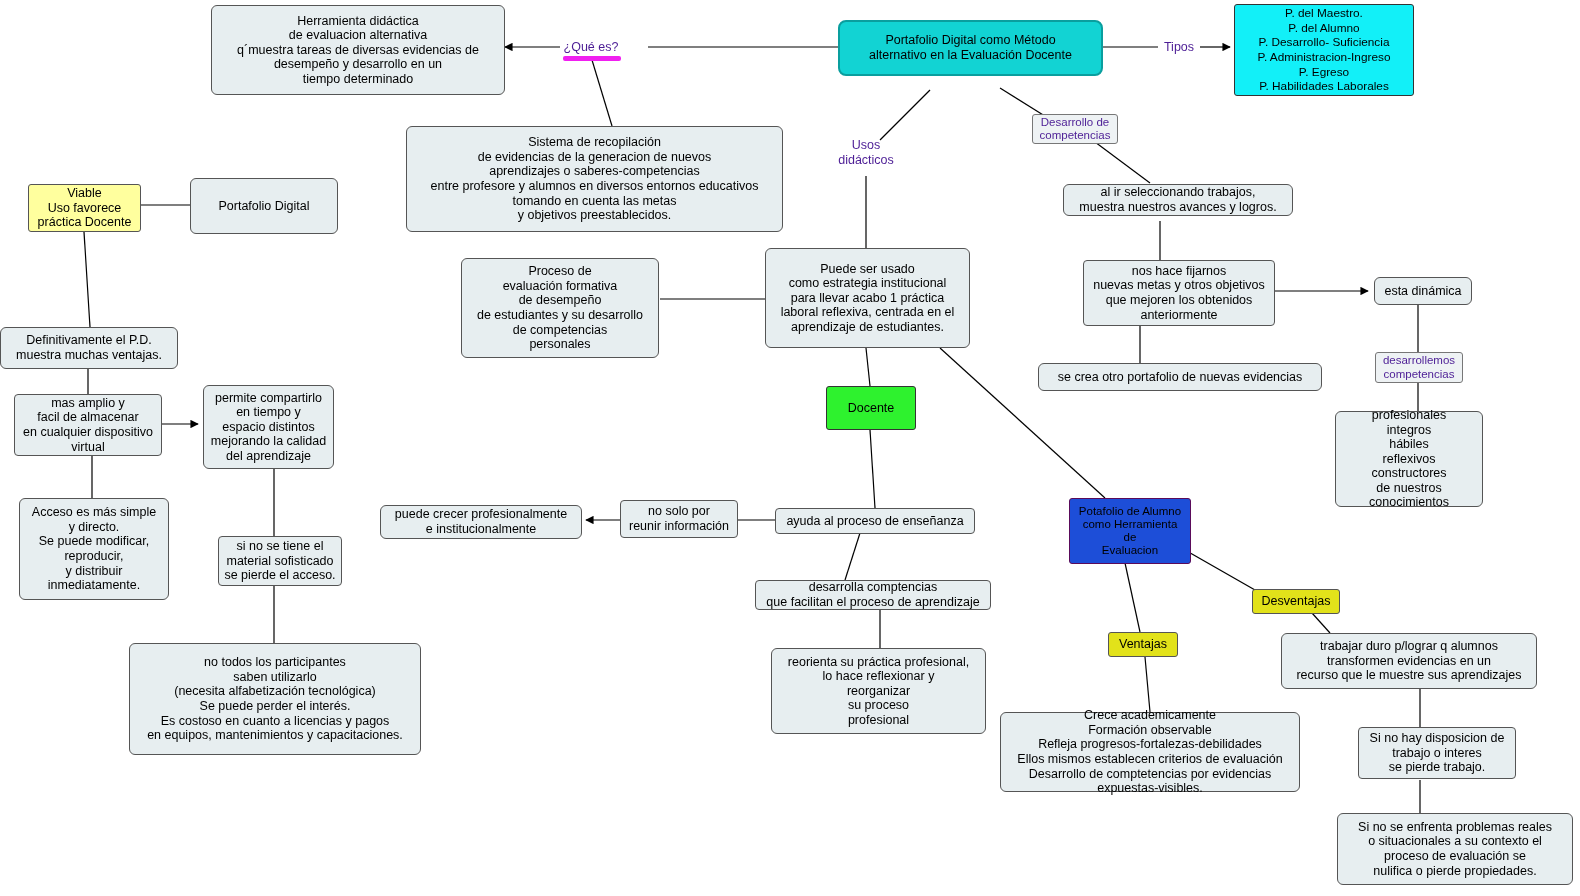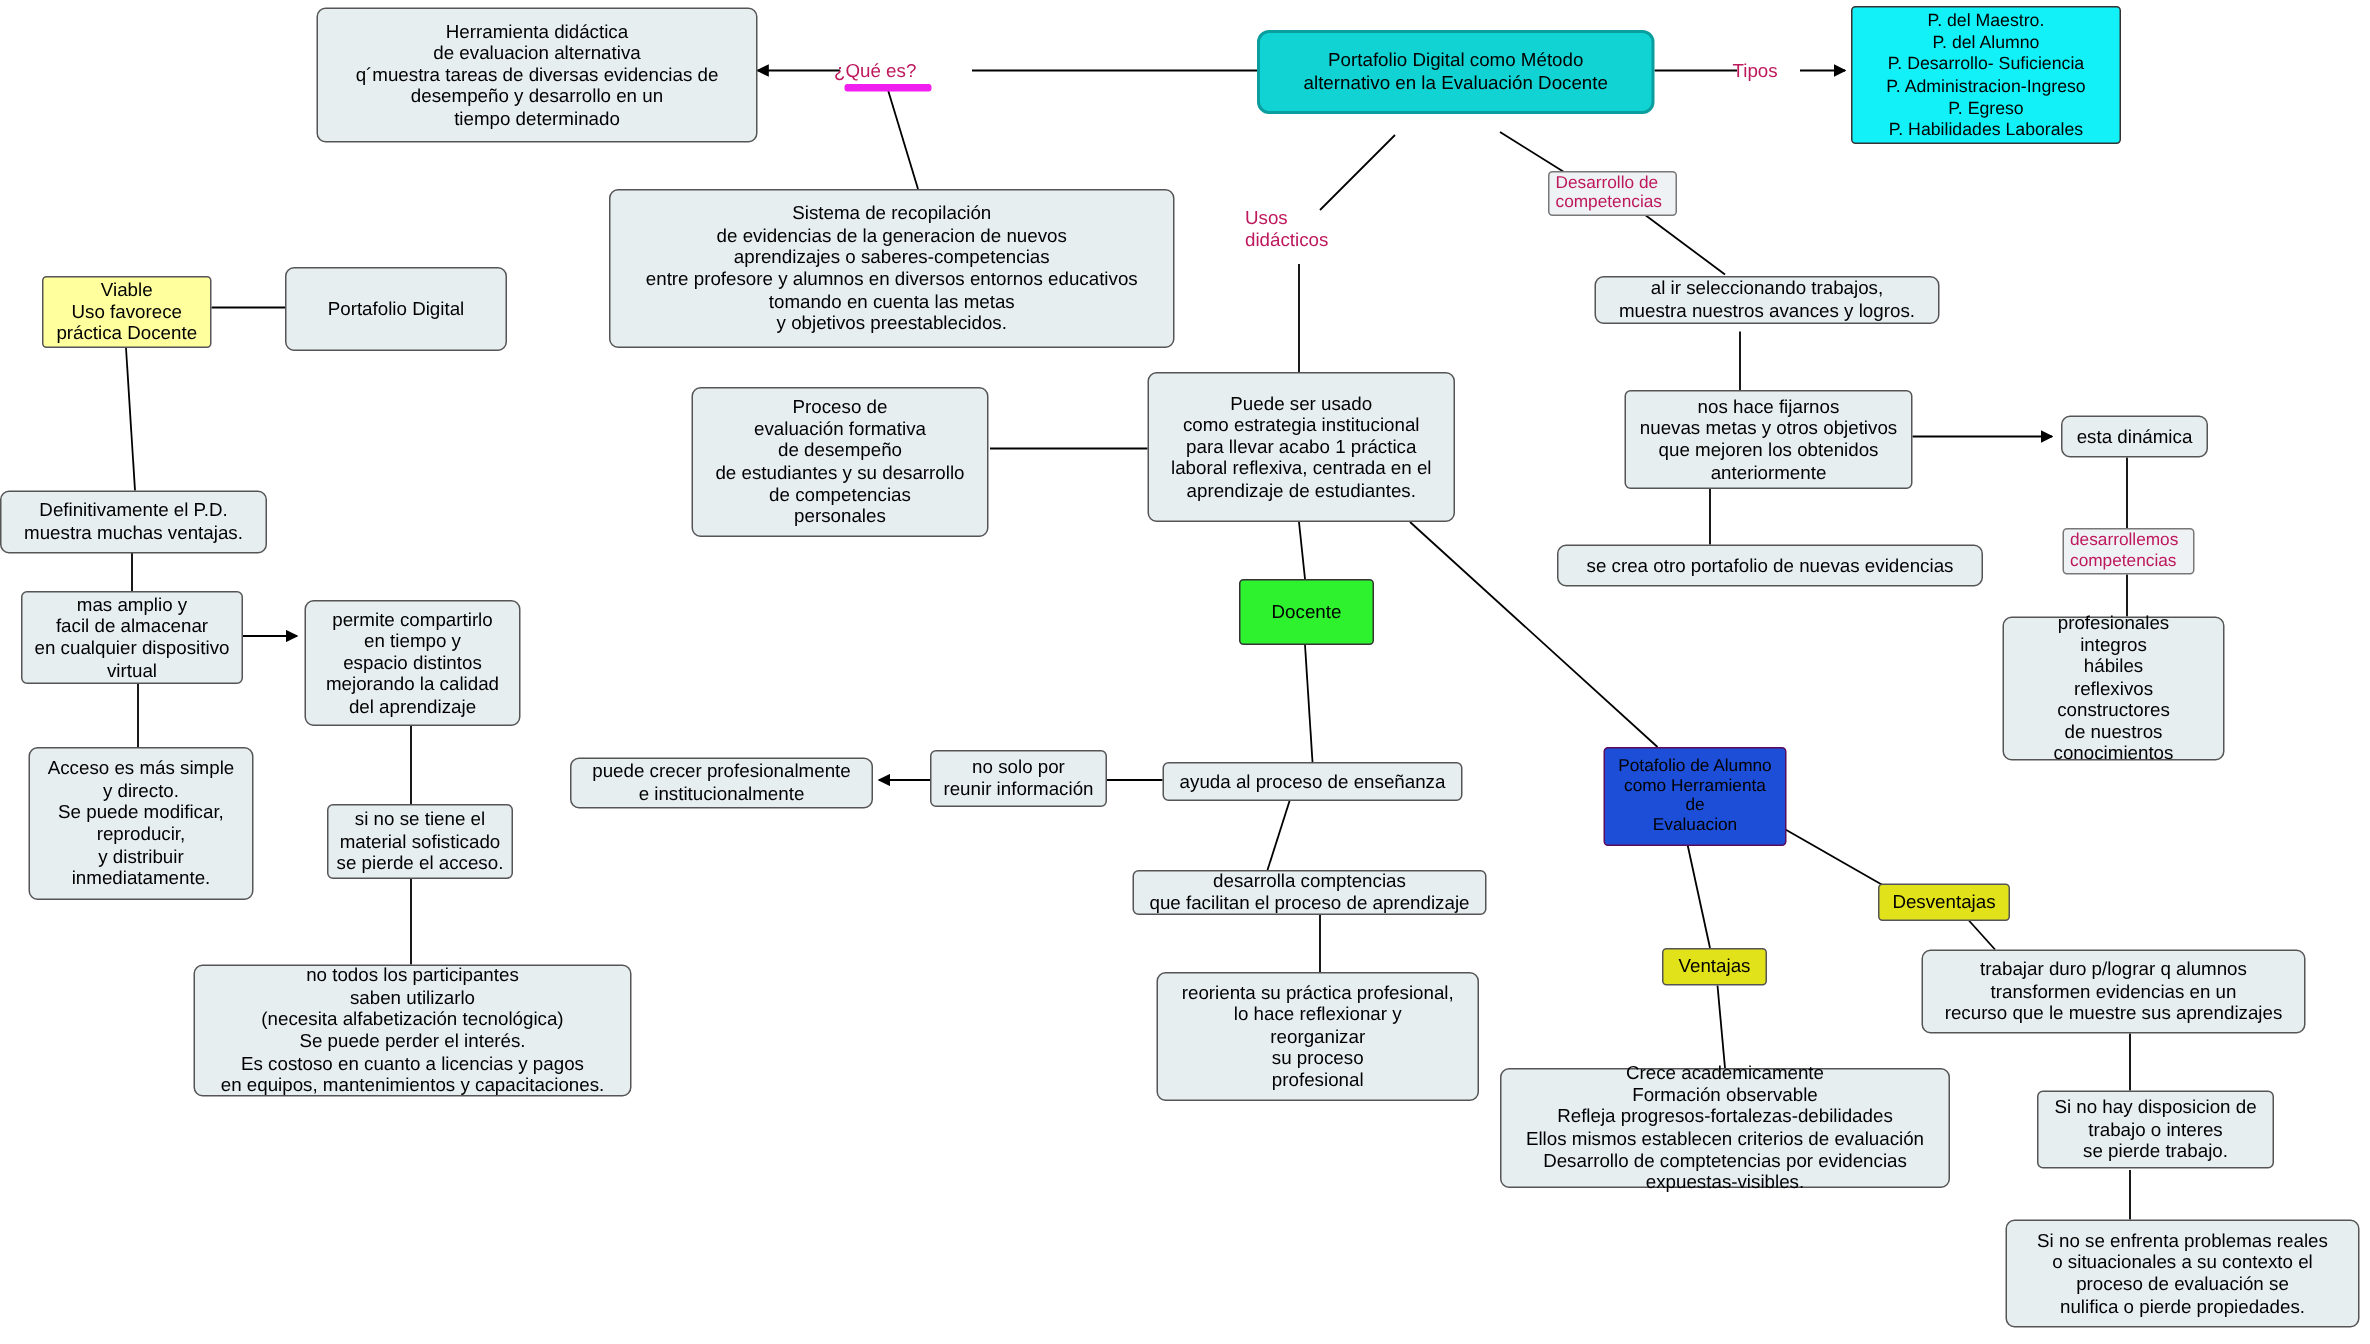--- a/index.html
+++ b/index.html
@@ -39,23 +39,24 @@
     padding: 3px 5px;
     white-space: pre-line;
   }
   .node.plain {
     border-radius: 4px;
   }
   .label {
     position: absolute;
     box-sizing: border-box;
     background: transparent;
-    color: #be185d;
+    color: #4c1d95;
     font-size: 12.5px;
     line-height: 14.6px;
+    text-align: center;
     white-space: pre-line;
   }
   .label.boxed {
     background: #eef2f4;
     border: 1px solid #777;
     border-radius: 3px;
     padding: 1px 4px;
   }
   .teal {
     background: #12d3d3;
@@ -300,37 +301,37 @@
   <div class="node" style="left:190px; top:178px; width:148px; height:56px;">Portafolio Digital</div>
 
   <div class="node" style="left:0px; top:327px; width:178px; height:42px;">Definitivamente el P.D.
 muestra muchas ventajas.</div>
 
   <div class="node plain" style="left:14px; top:394px; width:148px; height:62px;">mas amplio y
 facil de almacenar
 en cualquier dispositivo
 virtual</div>
 
-  <div class="node" style="left:203px; top:385px; width:144px; height:84px;margin-top:15px;">permite compartirlo
+  <div class="node" style="left:203px; top:385px; width:131px; height:84px;">permite compartirlo
 en tiempo y
 espacio distintos
 mejorando la calidad
 del aprendizaje</div>
 
   <div class="node" style="left:19px; top:498px; width:150px; height:102px;">Acceso es más simple
 y directo.
 Se puede modificar,
 reproducir,
 y distribuir
 inmediatamente.</div>
 
   <div class="node plain" style="left:218px; top:536px; width:124px; height:50px;">si no se tiene el
 material sofisticado
 se pierde el acceso.</div>
 
-  <div class="node" style="left:129px; top:643px; width:292px; height:88px;">no todos los participantes
+  <div class="node" style="left:129px; top:643px; width:292px; height:112px;">no todos los participantes
 saben utilizarlo
 (necesita alfabetización tecnológica)
 Se puede perder el interés.
 Es costoso en cuanto a licencias y pagos
 en equipos, mantenimientos y capacitaciones.</div>
 
 </div>
 
 </body></html>

